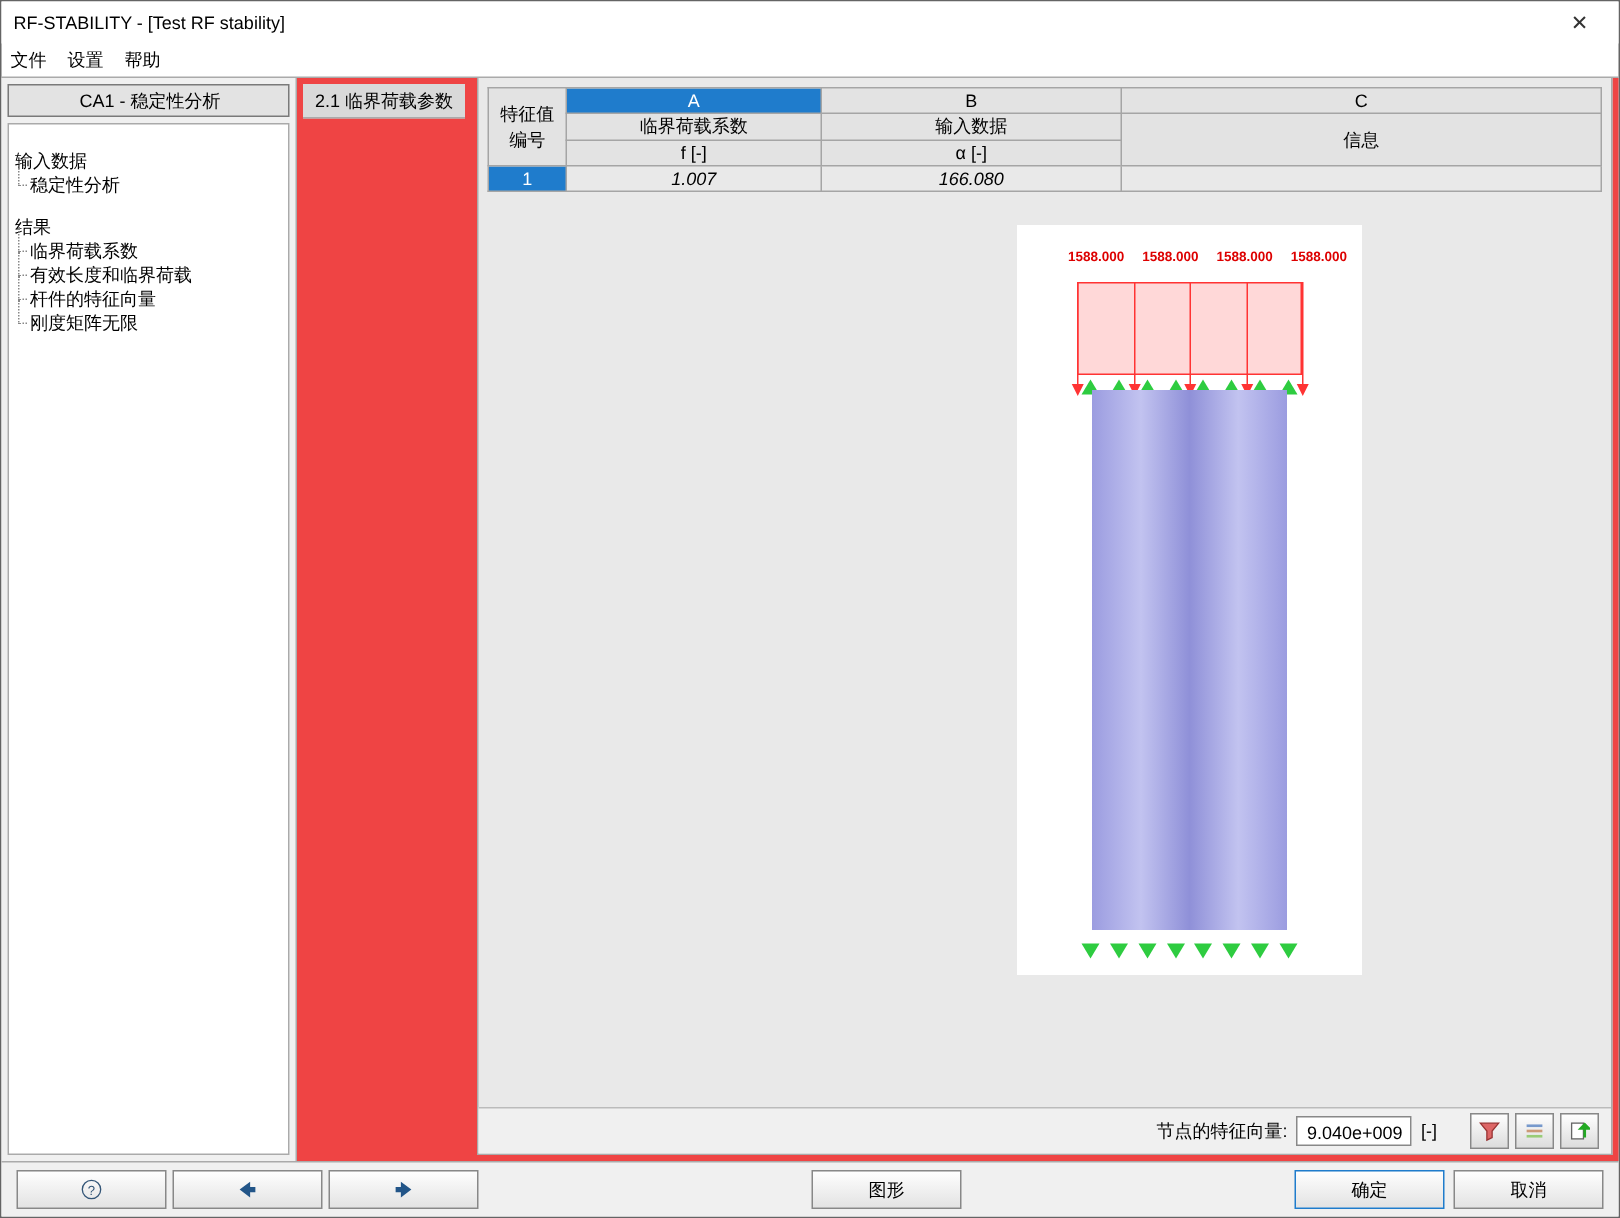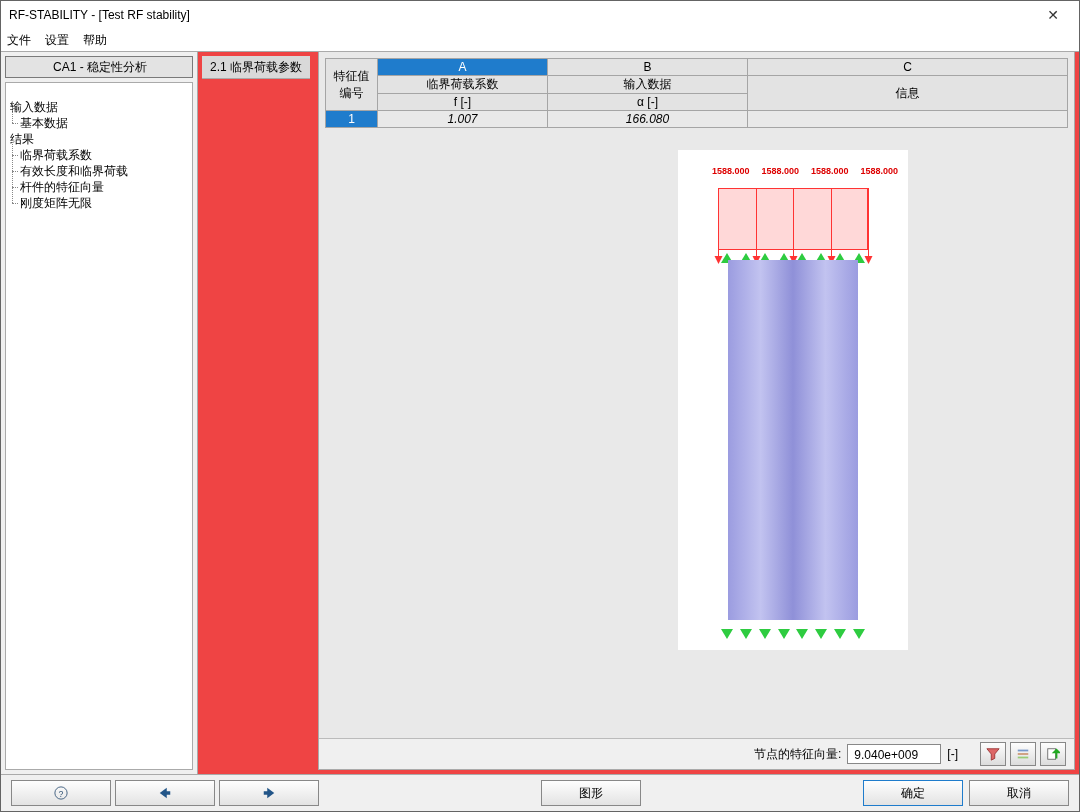--- a/index.html
+++ b/index.html
@@ -53,21 +53,21 @@
   .top-load .v { position:absolute; top:8px; bottom:-10px; width:1px; background:#f33; }
   .top-load .arrow { position:absolute; bottom:-14px; width:0;height:0; border-left:4px solid transparent; border-right:4px solid transparent; border-top:8px solid #f33; transform:translateX(-3.5px);}
   .load-labels { position:absolute; top:16px; left:34px; right:10px; display:flex; justify-content:space-between; color:#d00; font-size:9px; font-weight:bold;}
   .green-row { position:absolute; left:40px; right:40px; height:16px; display:flex; justify-content:space-around; align-items:center; }
   .green-row.top { top:100px;}
   .green-row.bot { top:476px;}
   .gtri { width:0; height:0; border-left:6px solid transparent; border-right:6px solid transparent; border-bottom:10px solid #2ecc40;}
   .green-row.bot .gtri { border-bottom:none; border-top:10px solid #2ecc40;}
 
   .status-row { height:30px; display:flex; align-items:center; justify-content:flex-end; gap:6px; padding:0 8px; border-top:1px solid #bbb; background:#f0f0f0;}
-  .status-row .value-box { width:94px; height:20px; border:1px solid #888; background:#fff; padding:1px 6px; box-sizing:border-box; line-height:18px;}
+  .status-row .value-box { width:77px; height:20px; border:1px solid #888; background:#fff; padding:1px 6px; box-sizing:border-box; line-height:18px;}
   .status-row .icons { display:flex; gap:4px; margin-left:16px;}
   .mini-btn { width:24px; height:22px; border:1px solid #888; background:linear-gradient(#fefefe,#dcdcdc); display:flex; align-items:center; justify-content:center; cursor:pointer;}
   .mini-btn svg { width:14px; height:14px; }
 
   .footer { height:36px; padding:0 10px; display:flex; align-items:center; border-top:1px solid #aaa; background:#f0f0f0;}
   .footer .left-btns { display:flex; gap:4px;}
   .footer .spacer { flex:1; }
   .btn { min-width:70px; height:24px; border:1px solid #888; background:linear-gradient(#fefefe,#e3e3e3); padding:0 14px; cursor:pointer; display:flex; align-items:center; justify-content:center; }
   .btn.primary { border:1px solid #1f7ccc; }
   .icon-btn { width:28px; height:24px; }
@@ -87,22 +87,22 @@
   </div>
   <div class="body">
 
     <div class="left-pane">
       <div class="combo">
         <span>CA1 - 稳定性分析</span>
         <span class="chev">▾</span>
       </div>
       <div class="tree">
         <div class="tree-item">输入数据</div>
-        <div class="tree-item tree-child">基本数据</div>
-        <div class="tree-item" style="margin-top:0;">结果</div>
+        <div class="tree-item tree-child">稳定性分析</div>
+        <div class="tree-item" style="margin-top:12px;">结果</div>
         <div class="tree-item tree-child">临界荷载系数</div>
         <div class="tree-item tree-child">有效长度和临界荷载</div>
         <div class="tree-item tree-child">杆件的特征向量</div>
         <div class="tree-item tree-child">刚度矩阵无限</div>
       </div>
     </div>
 
     <div class="right-pane">
       <div class="section-title">2.1 临界荷载参数</div>
       <div class="content">

